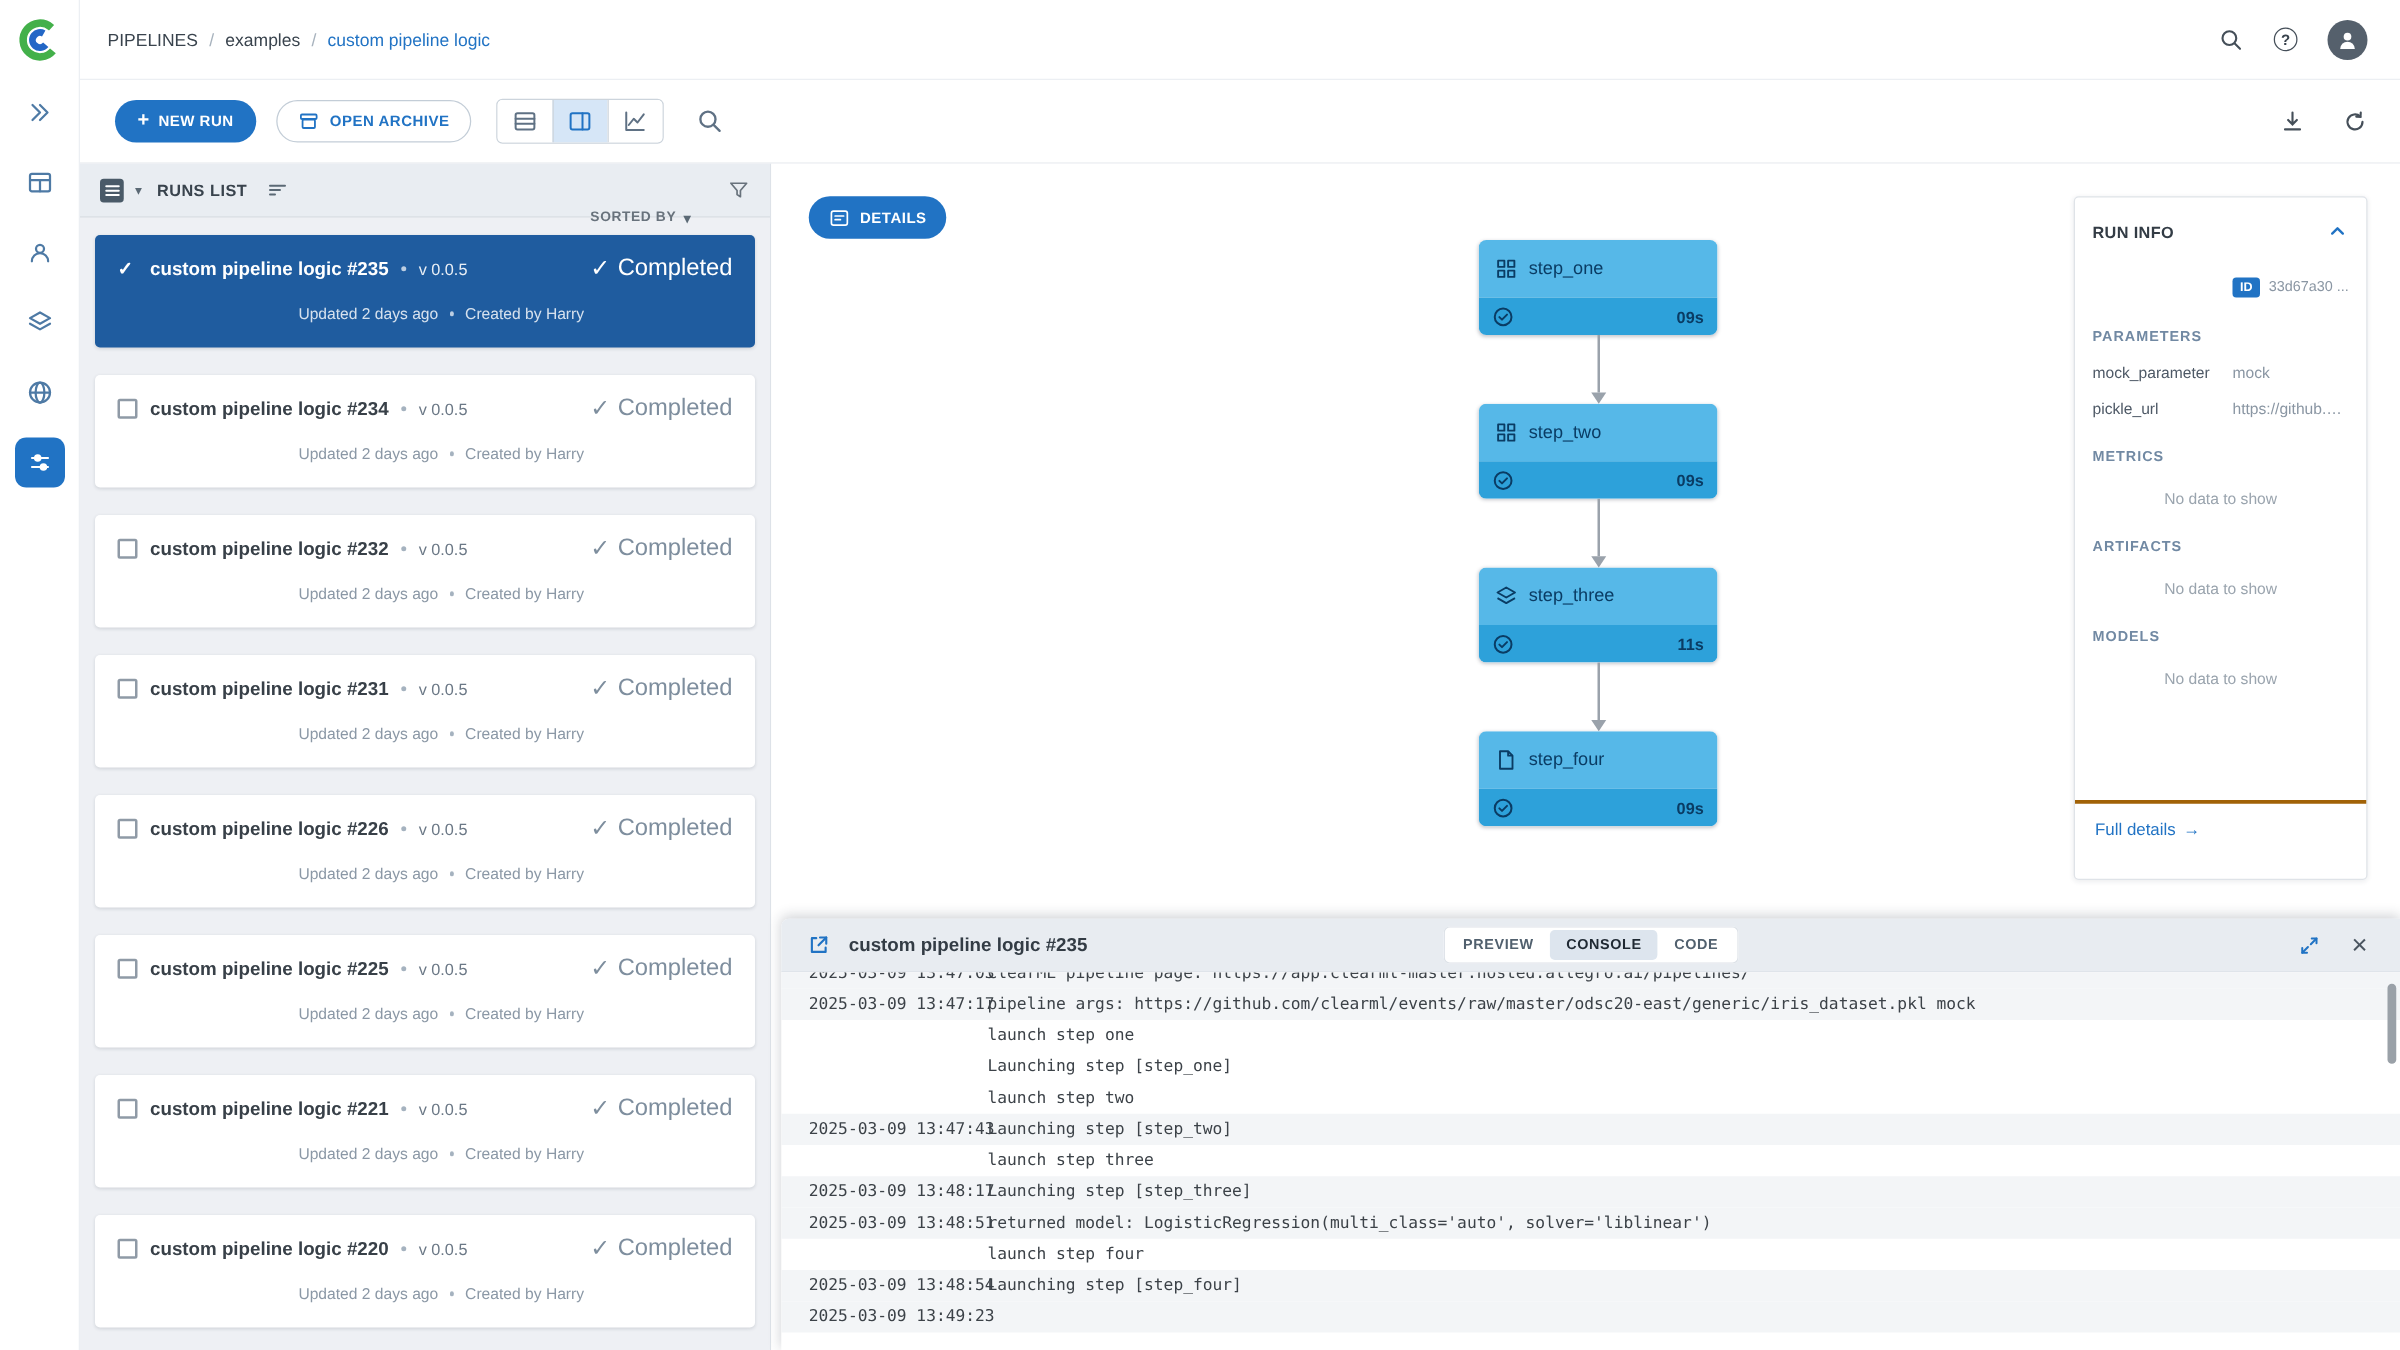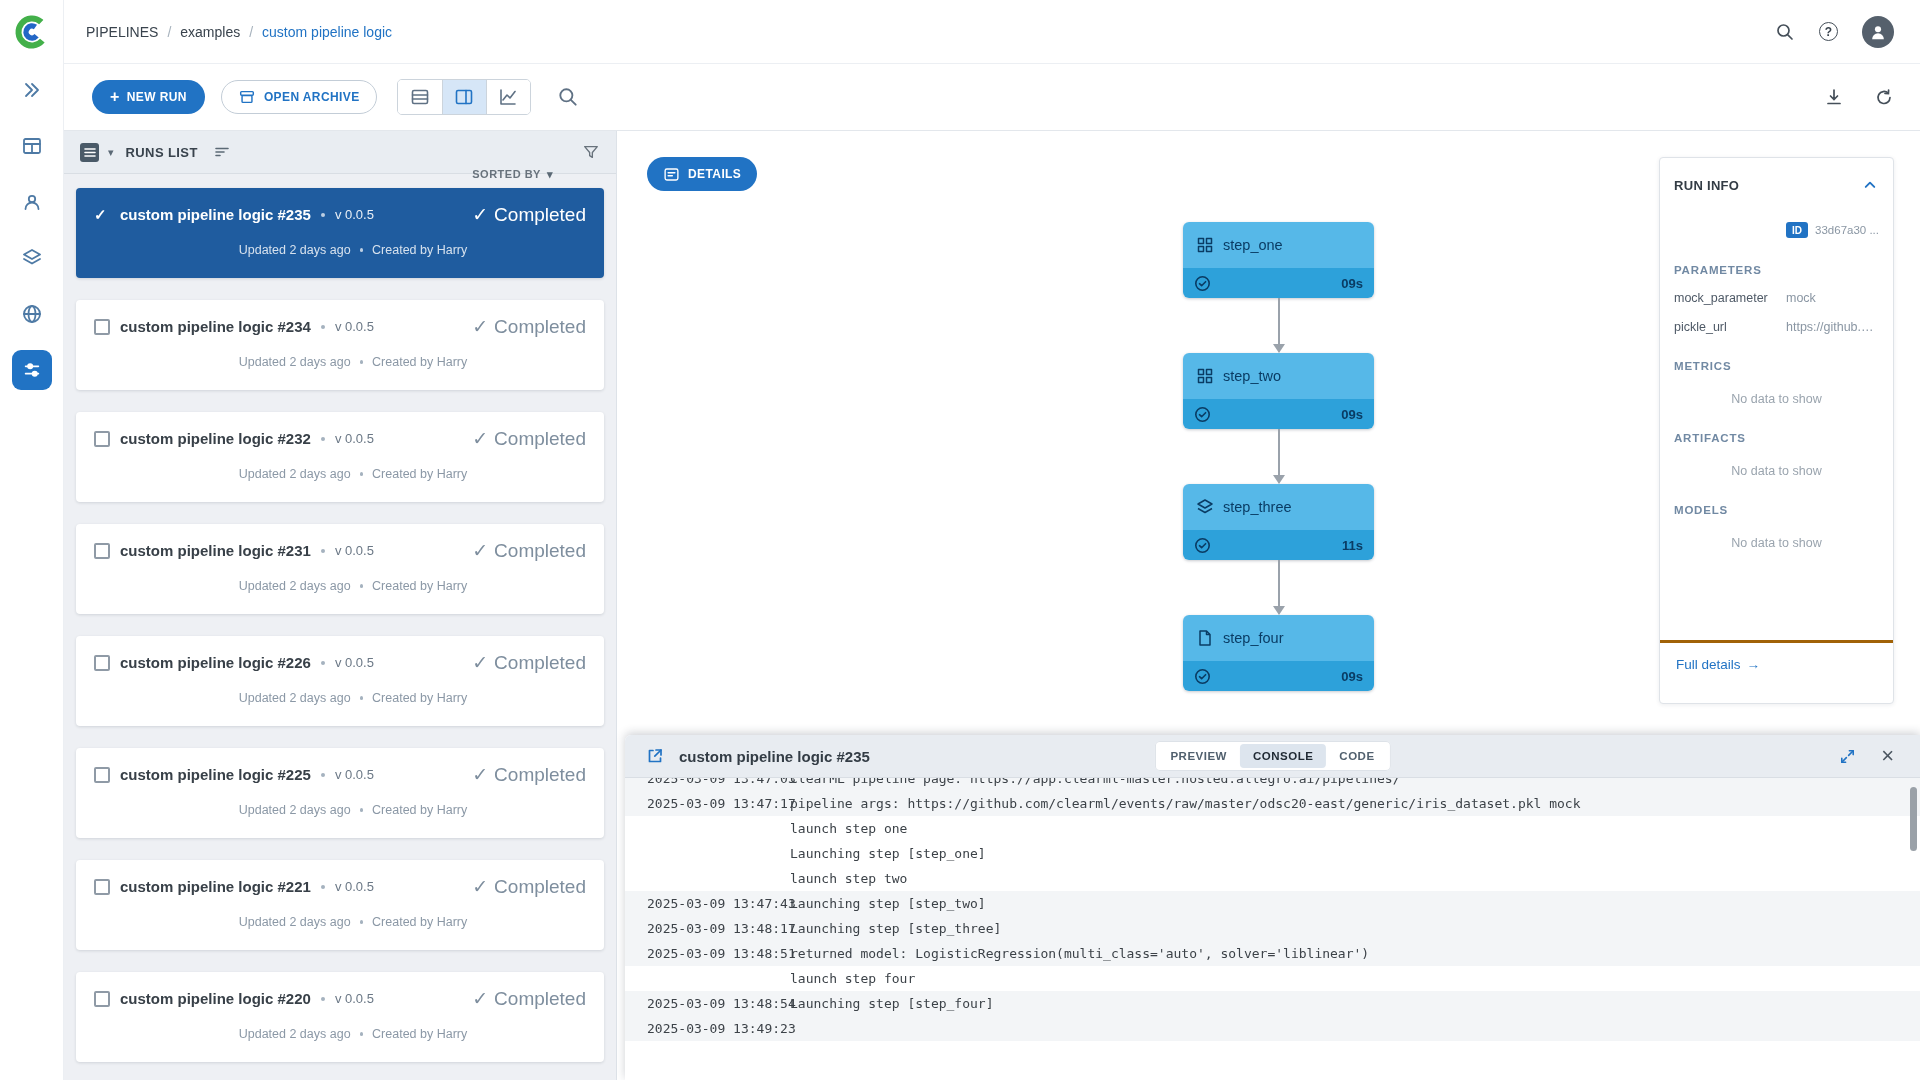--- a/index.html
+++ b/index.html
@@ -77,21 +77,21 @@
   .run-card.selected .rc-status { color:#fff; }
   .rc-row2 { margin-top:17px; padding-left:26px; display:flex; align-items:center; gap:9px; font-size:12.5px; color:#8b98a6;justify-content:center; }
   .run-card.selected .rc-row2 { color:rgba(255,255,255,.82); }
   .rc-row2 .rc-dot { width:3.5px; height:3.5px; }
 
   
   .work-area { position:absolute; left:553px; top:0; right:0; bottom:0; background:#fff; }
   .details-btn { position:absolute; left:30px; top:26px; height:34px; border:none; border-radius:17px; background:#2173c4; color:#fff; font-family:inherit; font-size:12px; font-weight:bold; letter-spacing:.4px; padding:0 16px; display:flex; align-items:center; gap:8px; cursor:pointer; z-index:5; }
   .details-btn svg { stroke:#fff; fill:none; stroke-width:1.6; stroke-linecap:round; }
 
-  .dag-steps { position:absolute; left:566px; top:91px; display:flex; flex-direction:column; align-items:center; }
+  .dag-steps { position:absolute; left:566px; top:61px; display:flex; flex-direction:column; align-items:center; }
   .step-wrap { display:flex; flex-direction:column; align-items:center; }
   .step-node { width:191px; border-radius:6px; overflow:hidden; box-shadow:0 1px 3px rgba(30,40,60,.25); cursor:pointer; }
   .step-top { height:46px; background:#56b8e8; display:flex; align-items:center; gap:9px; padding:0 13px; }
   .step-icon { width:18px; height:18px; color:#0a3c64; flex:none; display:flex; }
   .step-icon svg { stroke:currentColor; fill:none; stroke-width:1.5; stroke-linejoin:round; }
   .step-name { font-size:14.5px; color:#0a3c64; font-weight:500; }
   .step-bottom { height:30px; background:#2da1da; display:flex; align-items:center; justify-content:space-between; padding:0 11px; }
   .step-status-icon { width:17px; height:17px; display:flex; }
   .step-status-icon svg { stroke:#0a3c64; fill:none; stroke-width:1.6; stroke-linecap:round; stroke-linejoin:round; }
   .step-duration { font-size:13px; font-weight:bold; color:#0a3c64; }
@@ -678,20 +678,24 @@
             <div class="log-row">
               <span class="log-ts"></span>
               <span class="log-text">launch step two</span>
             </div>
 
             <div class="log-row shaded">
               <span class="log-ts">2025-03-09 13:47:43</span>
               <span class="log-text">Launching step [step_two]</span>
             </div>
 
+            <div class="log-row">
+              <span class="log-ts"></span>
+              <span class="log-text">launch step three</span>
+            </div>
 
             <div class="log-row shaded">
               <span class="log-ts">2025-03-09 13:48:17</span>
               <span class="log-text">Launching step [step_three]</span>
             </div>
 
             <div class="log-row shaded">
               <span class="log-ts">2025-03-09 13:48:51</span>
               <span class="log-text">returned model: LogisticRegression(multi_class='auto', solver='liblinear')</span>
             </div>

